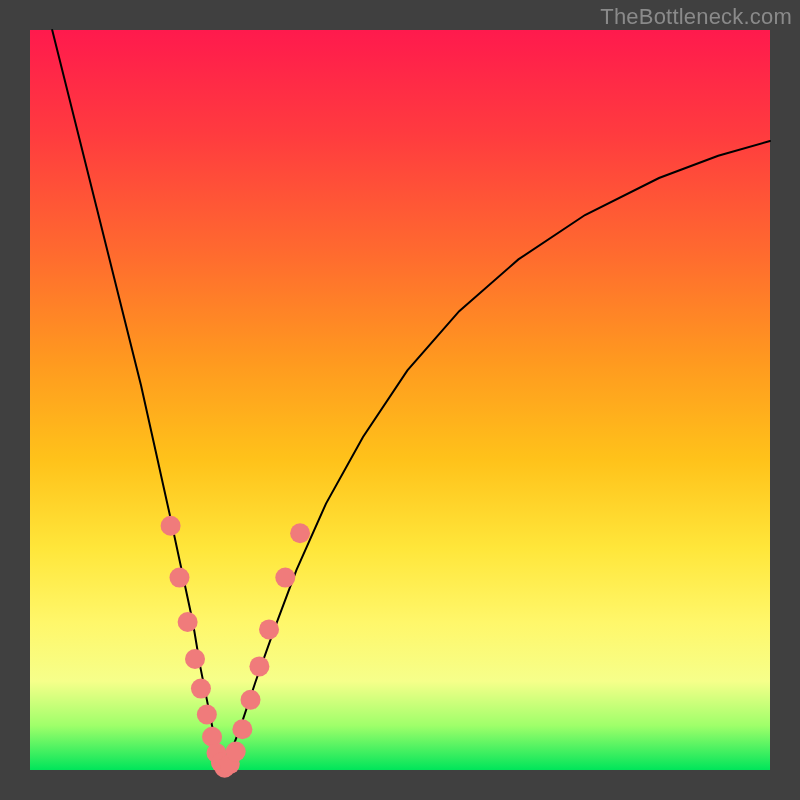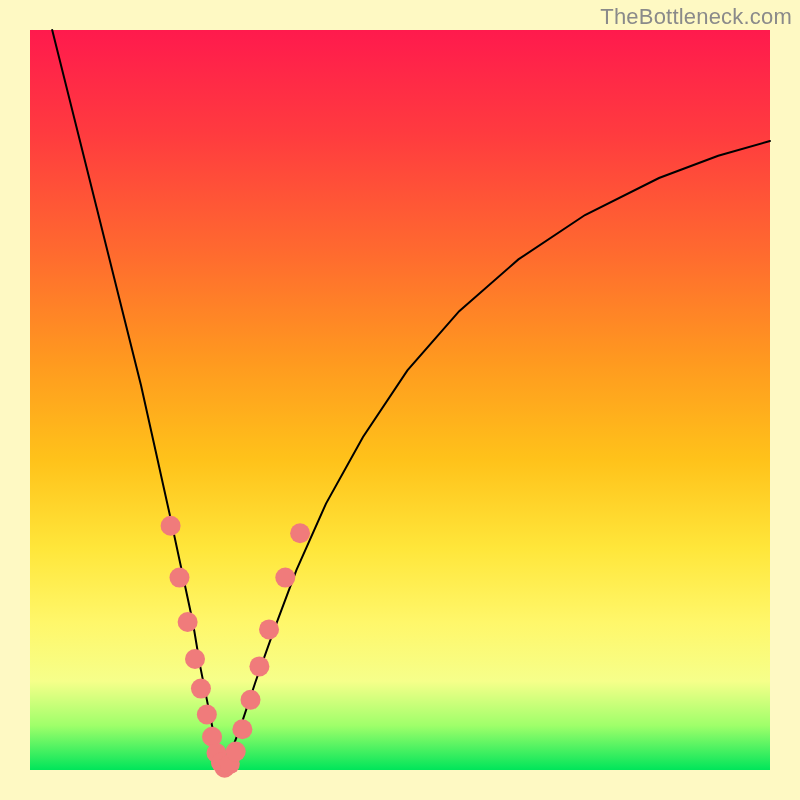--- a/index.html
+++ b/index.html
@@ -8,21 +8,21 @@
     width: 800px;
     height: 800px;
     background: #000;
     overflow: hidden;
     font-family: Arial, Helvetica, sans-serif;
   }
   .stage {
     position: relative;
     width: 800px;
     height: 800px;
-    background: #fef9c3;
+    background: #404040;
   }
   .plot-area {
     position: absolute;
     left: 30px;
     top: 30px;
     width: 740px;
     height: 740px;
     
     background: linear-gradient(
       to bottom,

